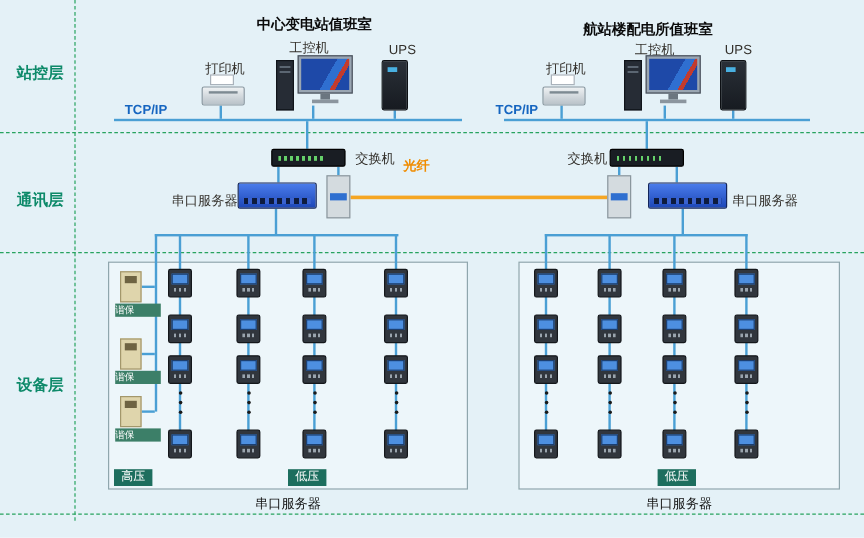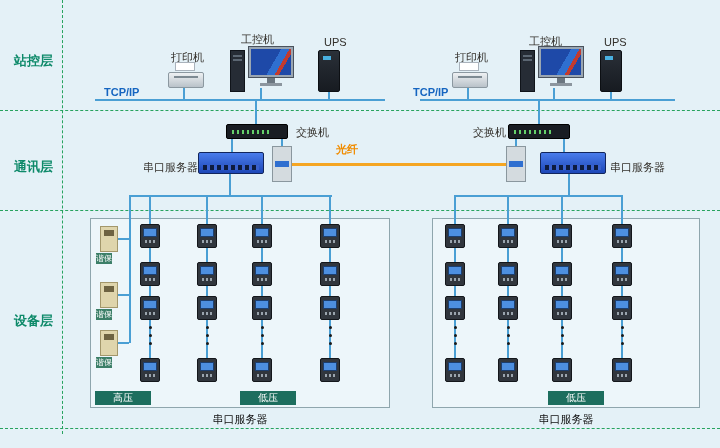--- a/index.html
+++ b/index.html
@@ -8,21 +8,21 @@
   .hsep{position:absolute;left:0;width:720px;height:0;border-top:1px dashed #27a35f;z-index:1}
   .vsep{position:absolute;top:0;left:62px;width:0;height:434px;border-left:1px dashed #27a35f;z-index:1}
   .layer-label{position:absolute;color:#0e8a6a;font-weight:bold;font-size:13px;z-index:2;white-space:nowrap}
   .title{position:absolute;transform:translateX(-50%);font-weight:bold;font-size:12px;color:#0a0a0a;z-index:3;white-space:nowrap}
   .dev-label{position:absolute;font-size:11px;color:#33302b;z-index:3;white-space:nowrap}
   .net-label{position:absolute;font-size:11px;font-weight:bold;color:#1565c0;z-index:3;white-space:nowrap}
   .fiber-label{position:absolute;font-size:11px;font-weight:bold;color:#f08c00;z-index:3;white-space:nowrap}
   .cline{position:absolute;background:#4a9fd4;z-index:2}
   .fline{position:absolute;background:#f5a623;z-index:2}
   .dev-box{position:absolute;border:1px solid #8fa6ad;background:rgba(255,255,255,0.35);z-index:1}
-  .badge{position:absolute;background:#1d6e5e;color:#fff;font-size:10px;line-height:14px;padding:0 18px;z-index:4;white-space:nowrap}
+  .badge{position:absolute;background:#1d6e5e;color:#fff;font-size:10px;line-height:14px;padding:0 6px;z-index:4;white-space:nowrap}
   .caption{position:absolute;transform:translateX(-50%);font-size:11px;color:#111;z-index:2;white-space:nowrap}
   .printer-icon{position:absolute;width:36px;height:26px;z-index:3}
   .printer-icon .paper{position:absolute;left:7px;top:0;width:20px;height:9px;background:#fff;border:1px solid #a9b2bb}
   .printer-icon .pbody{position:absolute;left:0;bottom:0;width:36px;height:16px;background:linear-gradient(#eef1f3,#b9c2c9);border:1px solid #8b98a0;border-radius:2px}
   .printer-icon .pbody:after{content:"";position:absolute;left:5px;top:3px;right:5px;height:2px;background:#7d8a92}
   .pc-tower{position:absolute;width:15px;height:42px;background:#262c35;border:1px solid #10141a;z-index:3}
   .pc-tower:after{content:"";position:absolute;left:2px;top:4px;right:2px;height:8px;background:repeating-linear-gradient(#5b6672 0 2px,#262c35 2px 4px)}
   .monitor{position:absolute;width:46px;height:42px;z-index:3}
   .monitor .screen{position:absolute;left:0;top:0;width:46px;height:32px;background:#9aa6b2;border:1px solid #4a525c;padding:2px}
   .monitor .screen:after{content:"";display:block;width:100%;height:100%;background:linear-gradient(120deg,#1e49a8 0 55%,#2f6fd0 55% 70%,#c23b2e 70% 78%,#1e49a8 78%)}
@@ -34,38 +34,40 @@
   .switch-box:after{content:"";position:absolute;left:5px;top:5px;width:38px;height:4px;background:repeating-linear-gradient(90deg,#66d06a 0 2px,#191d23 2px 5px)}
   .serial-box{position:absolute;width:66px;height:22px;background:linear-gradient(#4a7ceb,#1d47b8);border:1px solid #12255c;border-radius:2px;z-index:3}
   .serial-box:after{content:"";position:absolute;left:4px;bottom:3px;right:4px;height:5px;background:repeating-linear-gradient(90deg,#0d1b3f 0 4px,#3a62cf 4px 7px)}
   .fiber-conv{position:absolute;width:20px;height:36px;background:#d4dbdf;border:1px solid #8a979e;z-index:3}
   .fiber-conv:after{content:"";position:absolute;left:2px;top:14px;right:2px;height:6px;background:#2f6fd0}
   .meter{position:absolute;width:20px;height:24px;background:#31363d;border:1px solid #14171b;border-radius:2px;z-index:3}
   .meter .mscreen{margin:3px auto 0;width:14px;height:9px;background:#4d8fe0;border:1px solid #1c3f70}
   .meter .mdots{margin:3px auto 0;width:10px;height:3px;background:repeating-linear-gradient(90deg,#9aa4ad 0 2px,#31363d 2px 4px)}
   .relay-dev{position:absolute;width:18px;height:26px;background:#dfd5ac;border:1px solid #a3976b;z-index:3}
   .relay-dev:after{content:"";position:absolute;left:3px;top:3px;right:3px;height:6px;background:#6e6342}
-  .relay-label{position:absolute;width:16px;text-align:right;font-size:8px;line-height:11px;color:#fff;background:#3c7f68;z-index:3}
+  .relay-label{position:absolute;width:38px;text-align:left;font-size:8px;line-height:11px;color:#fff;background:#3c7f68;z-index:3}
   .dotcol{position:absolute;display:flex;flex-direction:column;gap:5px;z-index:3}
   .dotcol i{width:3px;height:3px;border-radius:50%;background:#1a1a1a}
 </style>
 </head>
 <body>
 
 <div id="canvas">
 
   <div class="hsep" style="top:110px"></div>
   <div class="hsep" style="top:210px"></div>
   <div class="hsep" style="top:428px"></div>
   <div class="vsep"></div>
 
   <div class="layer-label" style="left:14px;top:52px">站控层</div>
   <div class="layer-label" style="left:14px;top:158px">通讯层</div>
   <div class="layer-label" style="left:14px;top:312px">设备层</div>
 
+  <div class="title" style="left:262px;top:12px">中心变电站值班室</div>
+  <div class="title" style="left:540px;top:16px">航站楼配电所值班室</div>
 
   <div class="dev-label" style="left:171px;top:50px">打印机</div>
   <div class="printer-icon" style="left:168px;top:62px">
       <div class="paper"></div>
       <div class="pbody"></div>
     </div>
   <div class="dev-label" style="left:241px;top:32px">工控机</div>
   <div class="pc-tower" style="left:230px;top:50px"></div>
   <div class="monitor" style="left:248px;top:46px">
       <div class="screen"></div>
@@ -97,21 +99,21 @@
   <div class="dev-label" style="left:473px;top:125px">交换机</div>
   <div class="switch-box" style="left:508px;top:124px"></div>
 
   <div class="serial-box" style="left:198px;top:152px"></div>
   <div class="dev-label" style="left:143px;top:160px">串口服务器</div>
   <div class="serial-box" style="left:540px;top:152px"></div>
   <div class="dev-label" style="left:610px;top:160px">串口服务器</div>
 
   <div class="fiber-conv" style="left:272px;top:146px"></div>
   <div class="fiber-conv" style="left:506px;top:146px"></div>
-  <div class="fiber-label" style="left:336px;top:142px">光纤</div>
+  <div class="fiber-label" style="left:336px;top:131px">光纤</div>
 
   <div class="dev-box" style="left:90px;top:218px;width:300px;height:190px"></div>
   <div class="dev-box" style="left:432px;top:218px;width:268px;height:190px"></div>
 
   <div class="badge" style="left:95px;top:391px">高压</div>
   <div class="badge" style="left:240px;top:391px">低压</div>
   <div class="badge" style="left:548px;top:391px">低压</div>
 
   <div class="caption" style="left:240px;top:412px">串口服务器</div>
   <div class="caption" style="left:566px;top:412px">串口服务器</div>

